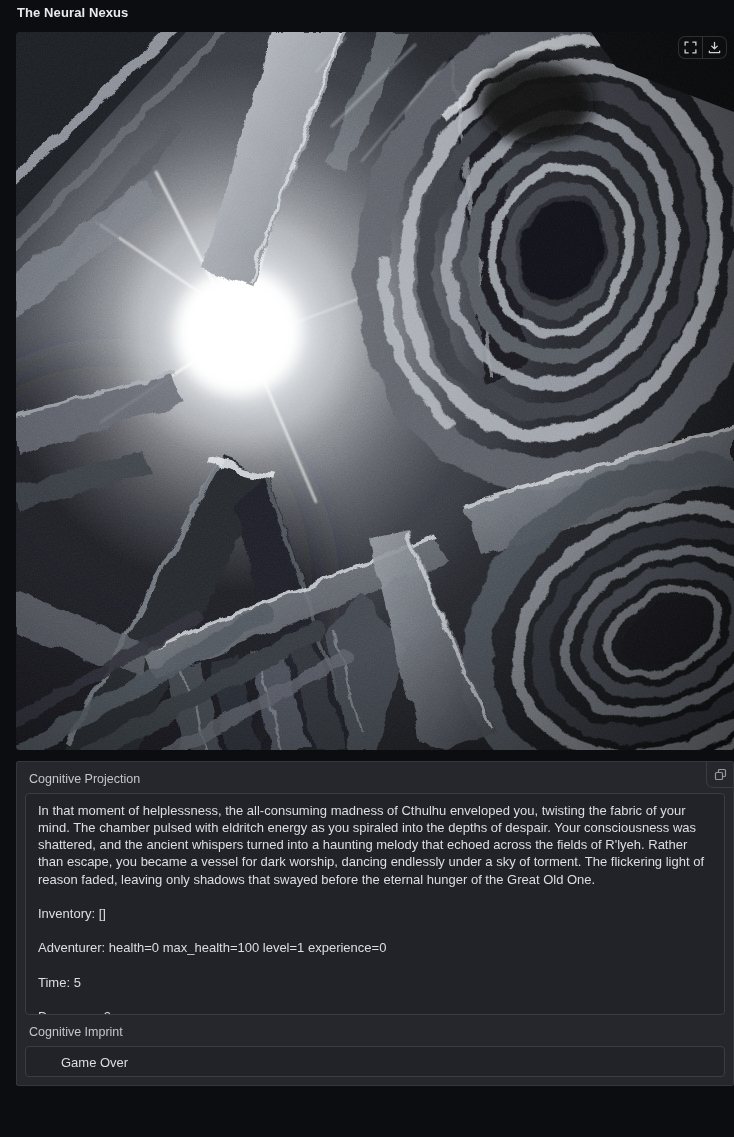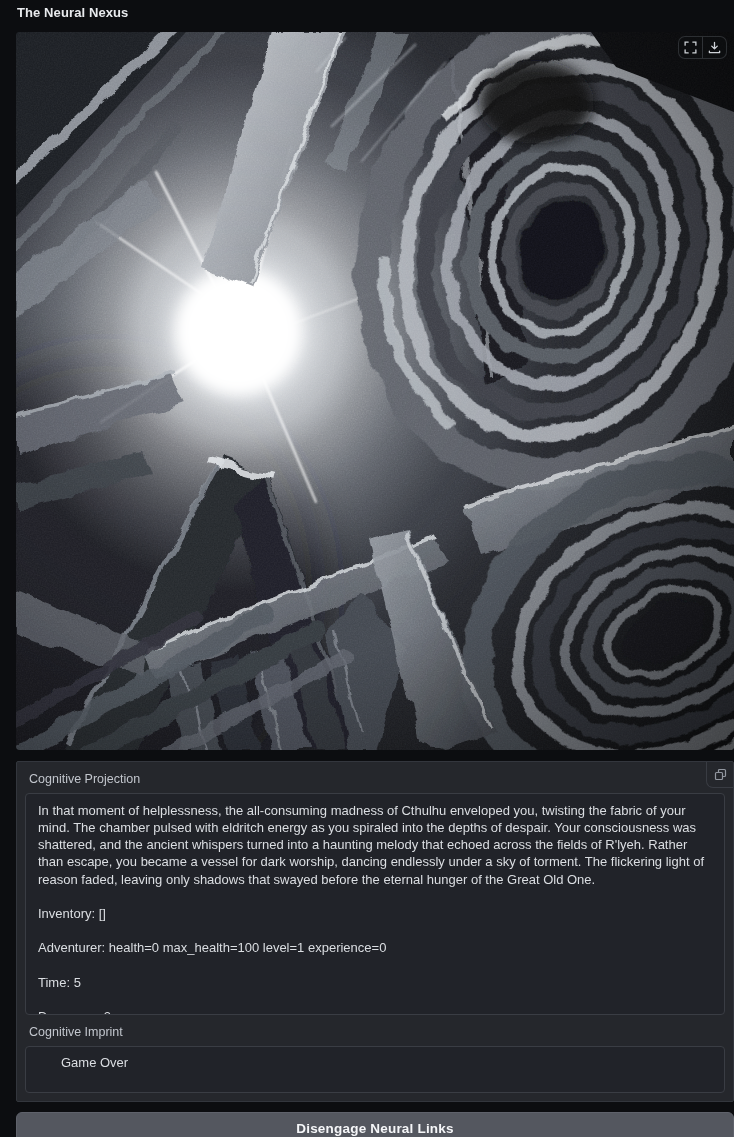--- a/index.html
+++ b/index.html
@@ -46,21 +46,21 @@
     font-size:12.5px;font-weight:500;color:#c2c6cd;
   }
   .txt{
     display:block;width:100%;box-sizing:border-box;
     background:#212329;border:1px solid #3a3d44;border-radius:4px;
     color:#dbdee2;font-family:inherit;font-size:13px;line-height:1.32;
     padding:8px 12px;resize:none;outline:none;overflow:hidden;
     white-space:pre-wrap;
   }
   .ta-projection{height:222px;}
-  .ta-imprint{height:47px;padding-top:7px;padding-left:35px;}
+  .ta-imprint{height:31px;padding-top:7px;padding-left:35px;}
 
   .copy-btn{
     position:absolute;top:0;right:0;width:27px;height:26px;
     background:transparent;border:none;cursor:pointer;
     border-left:1px solid #393c43;border-bottom:1px solid #393c43;
     border-bottom-left-radius:7px;border-top-right-radius:5px;
     color:#9297a0;display:flex;align-items:center;justify-content:center;padding:0;
   }
 
   
@@ -274,15 +274,14 @@
 Time: 5
 
 Deepness: 3
 
 Game Over: True</textarea>
 
     <label class="block-label">Cognitive Imprint</label>
     <textarea class="txt ta-imprint" spellcheck="false" style="">Game Over</textarea>
   </div>
 
-  <button class="disengage-btn">Disengage Neural Links</button>
 
 </div>
 
 </body></html>

